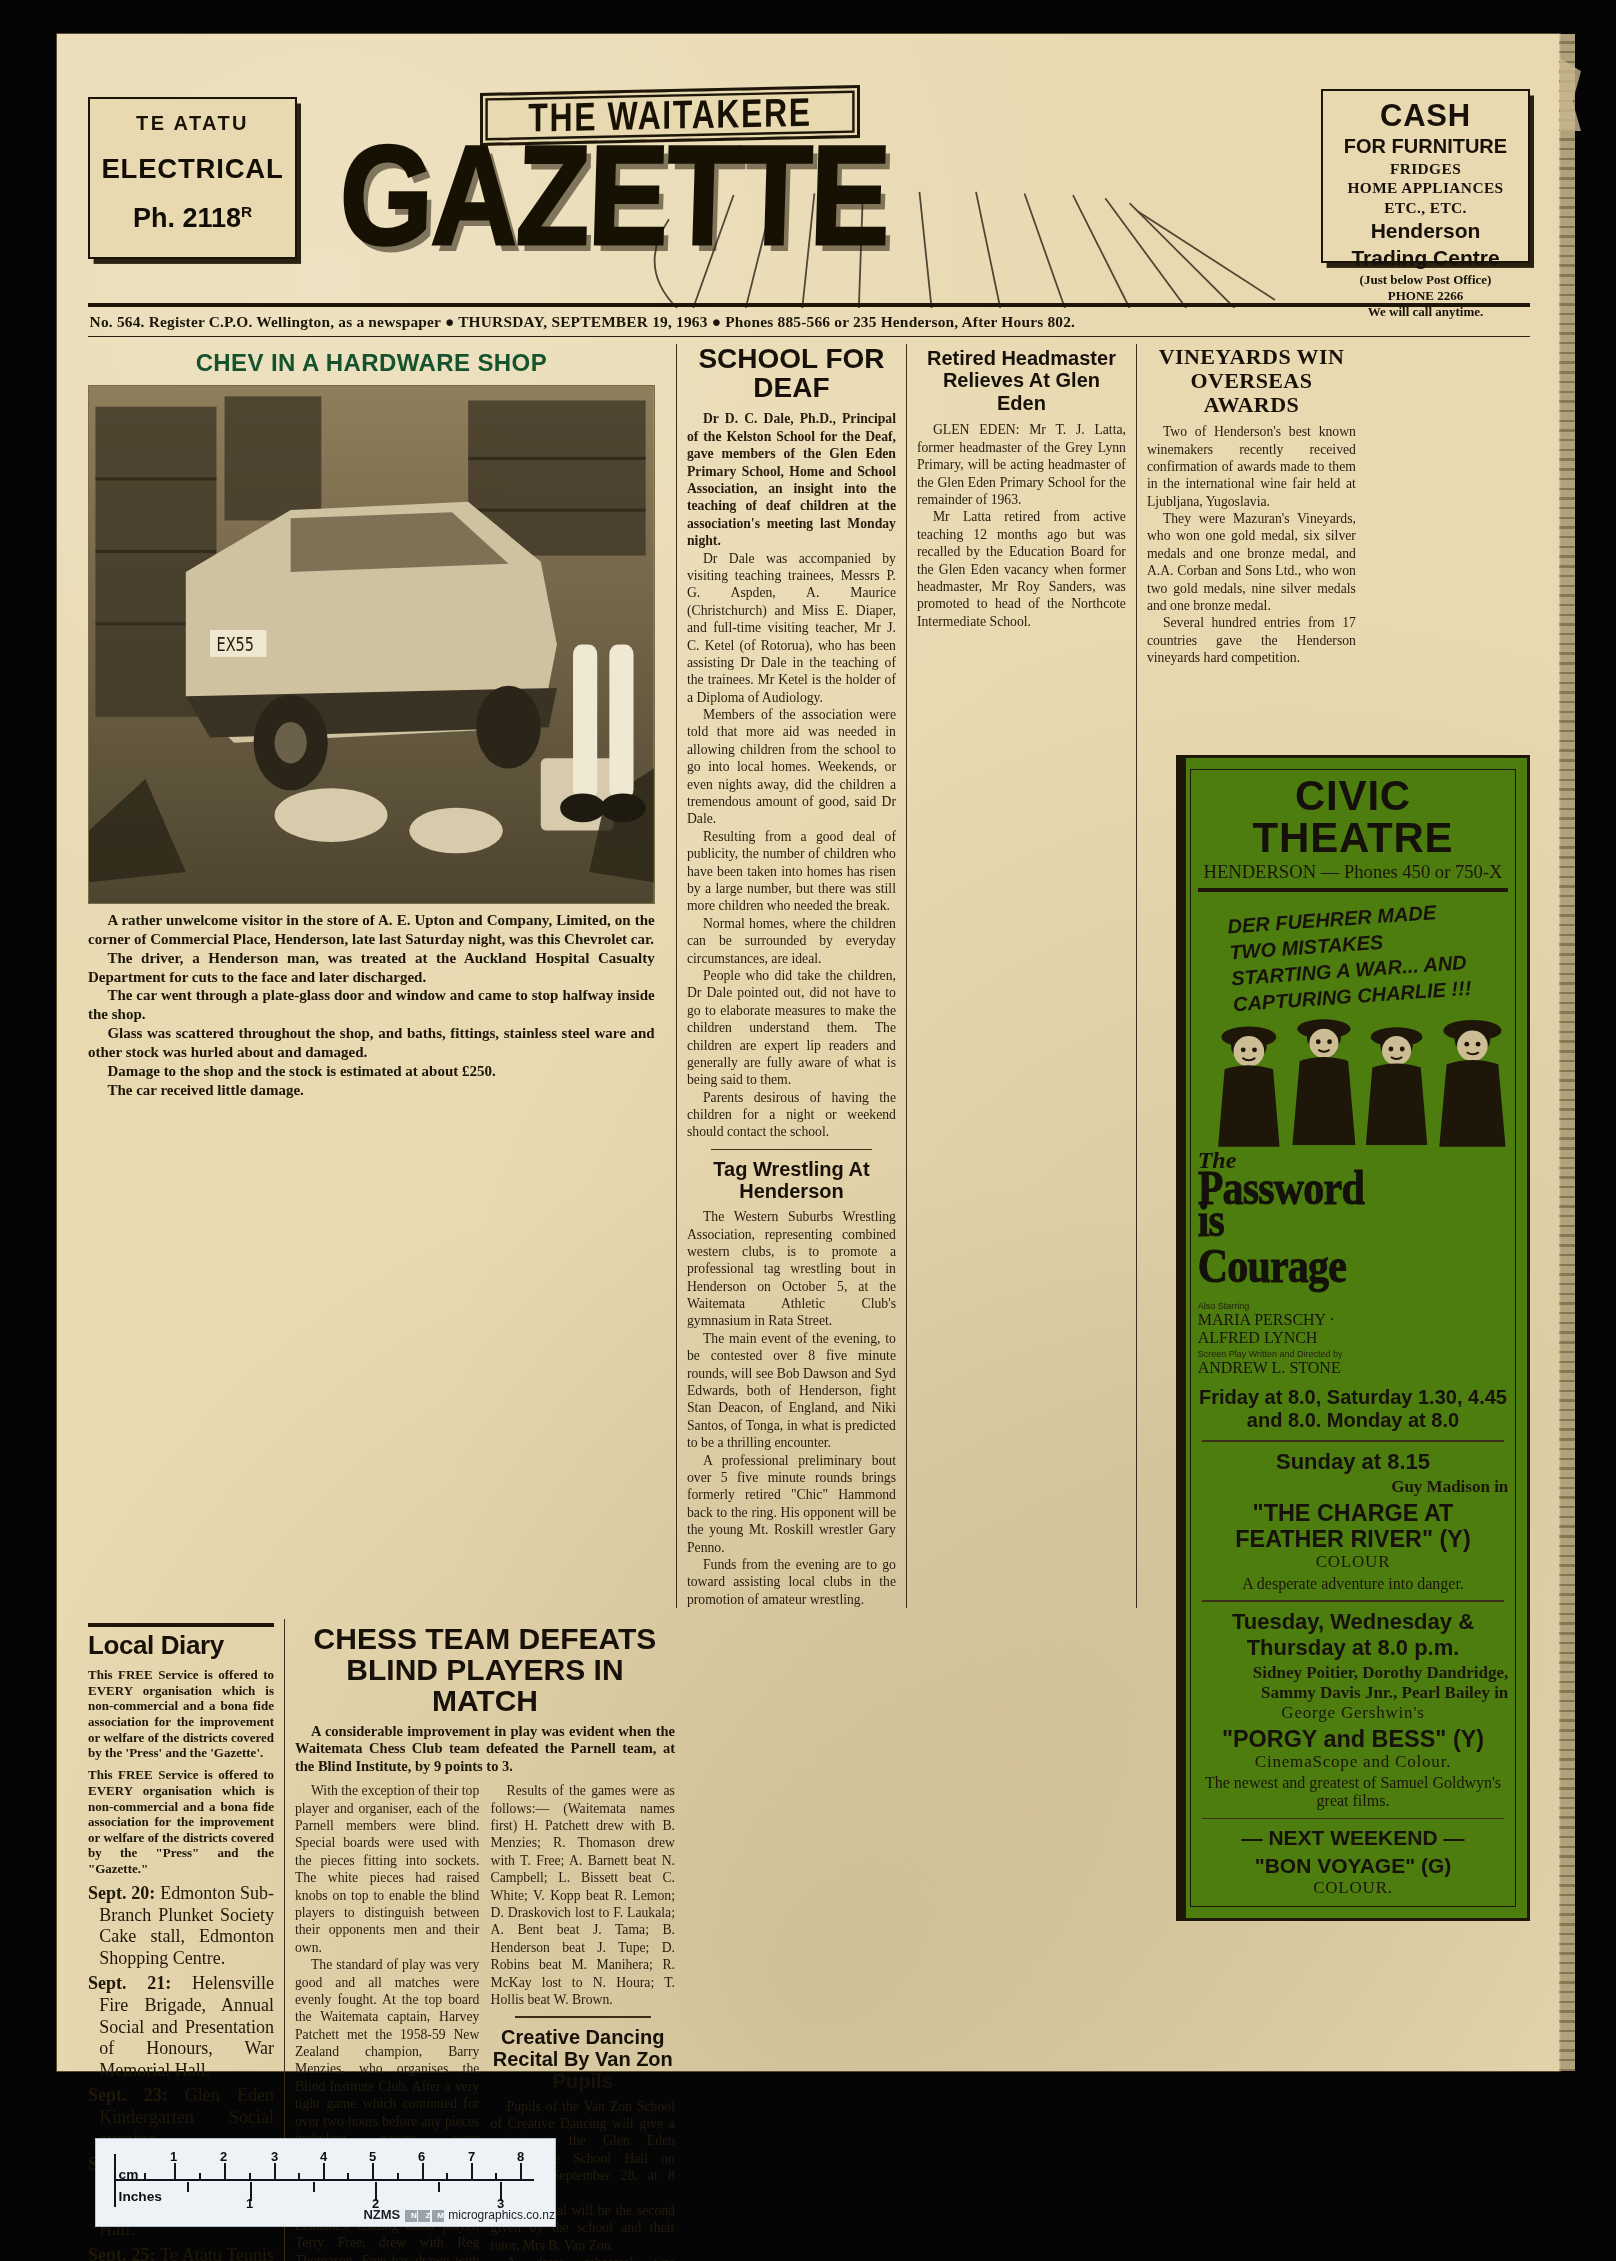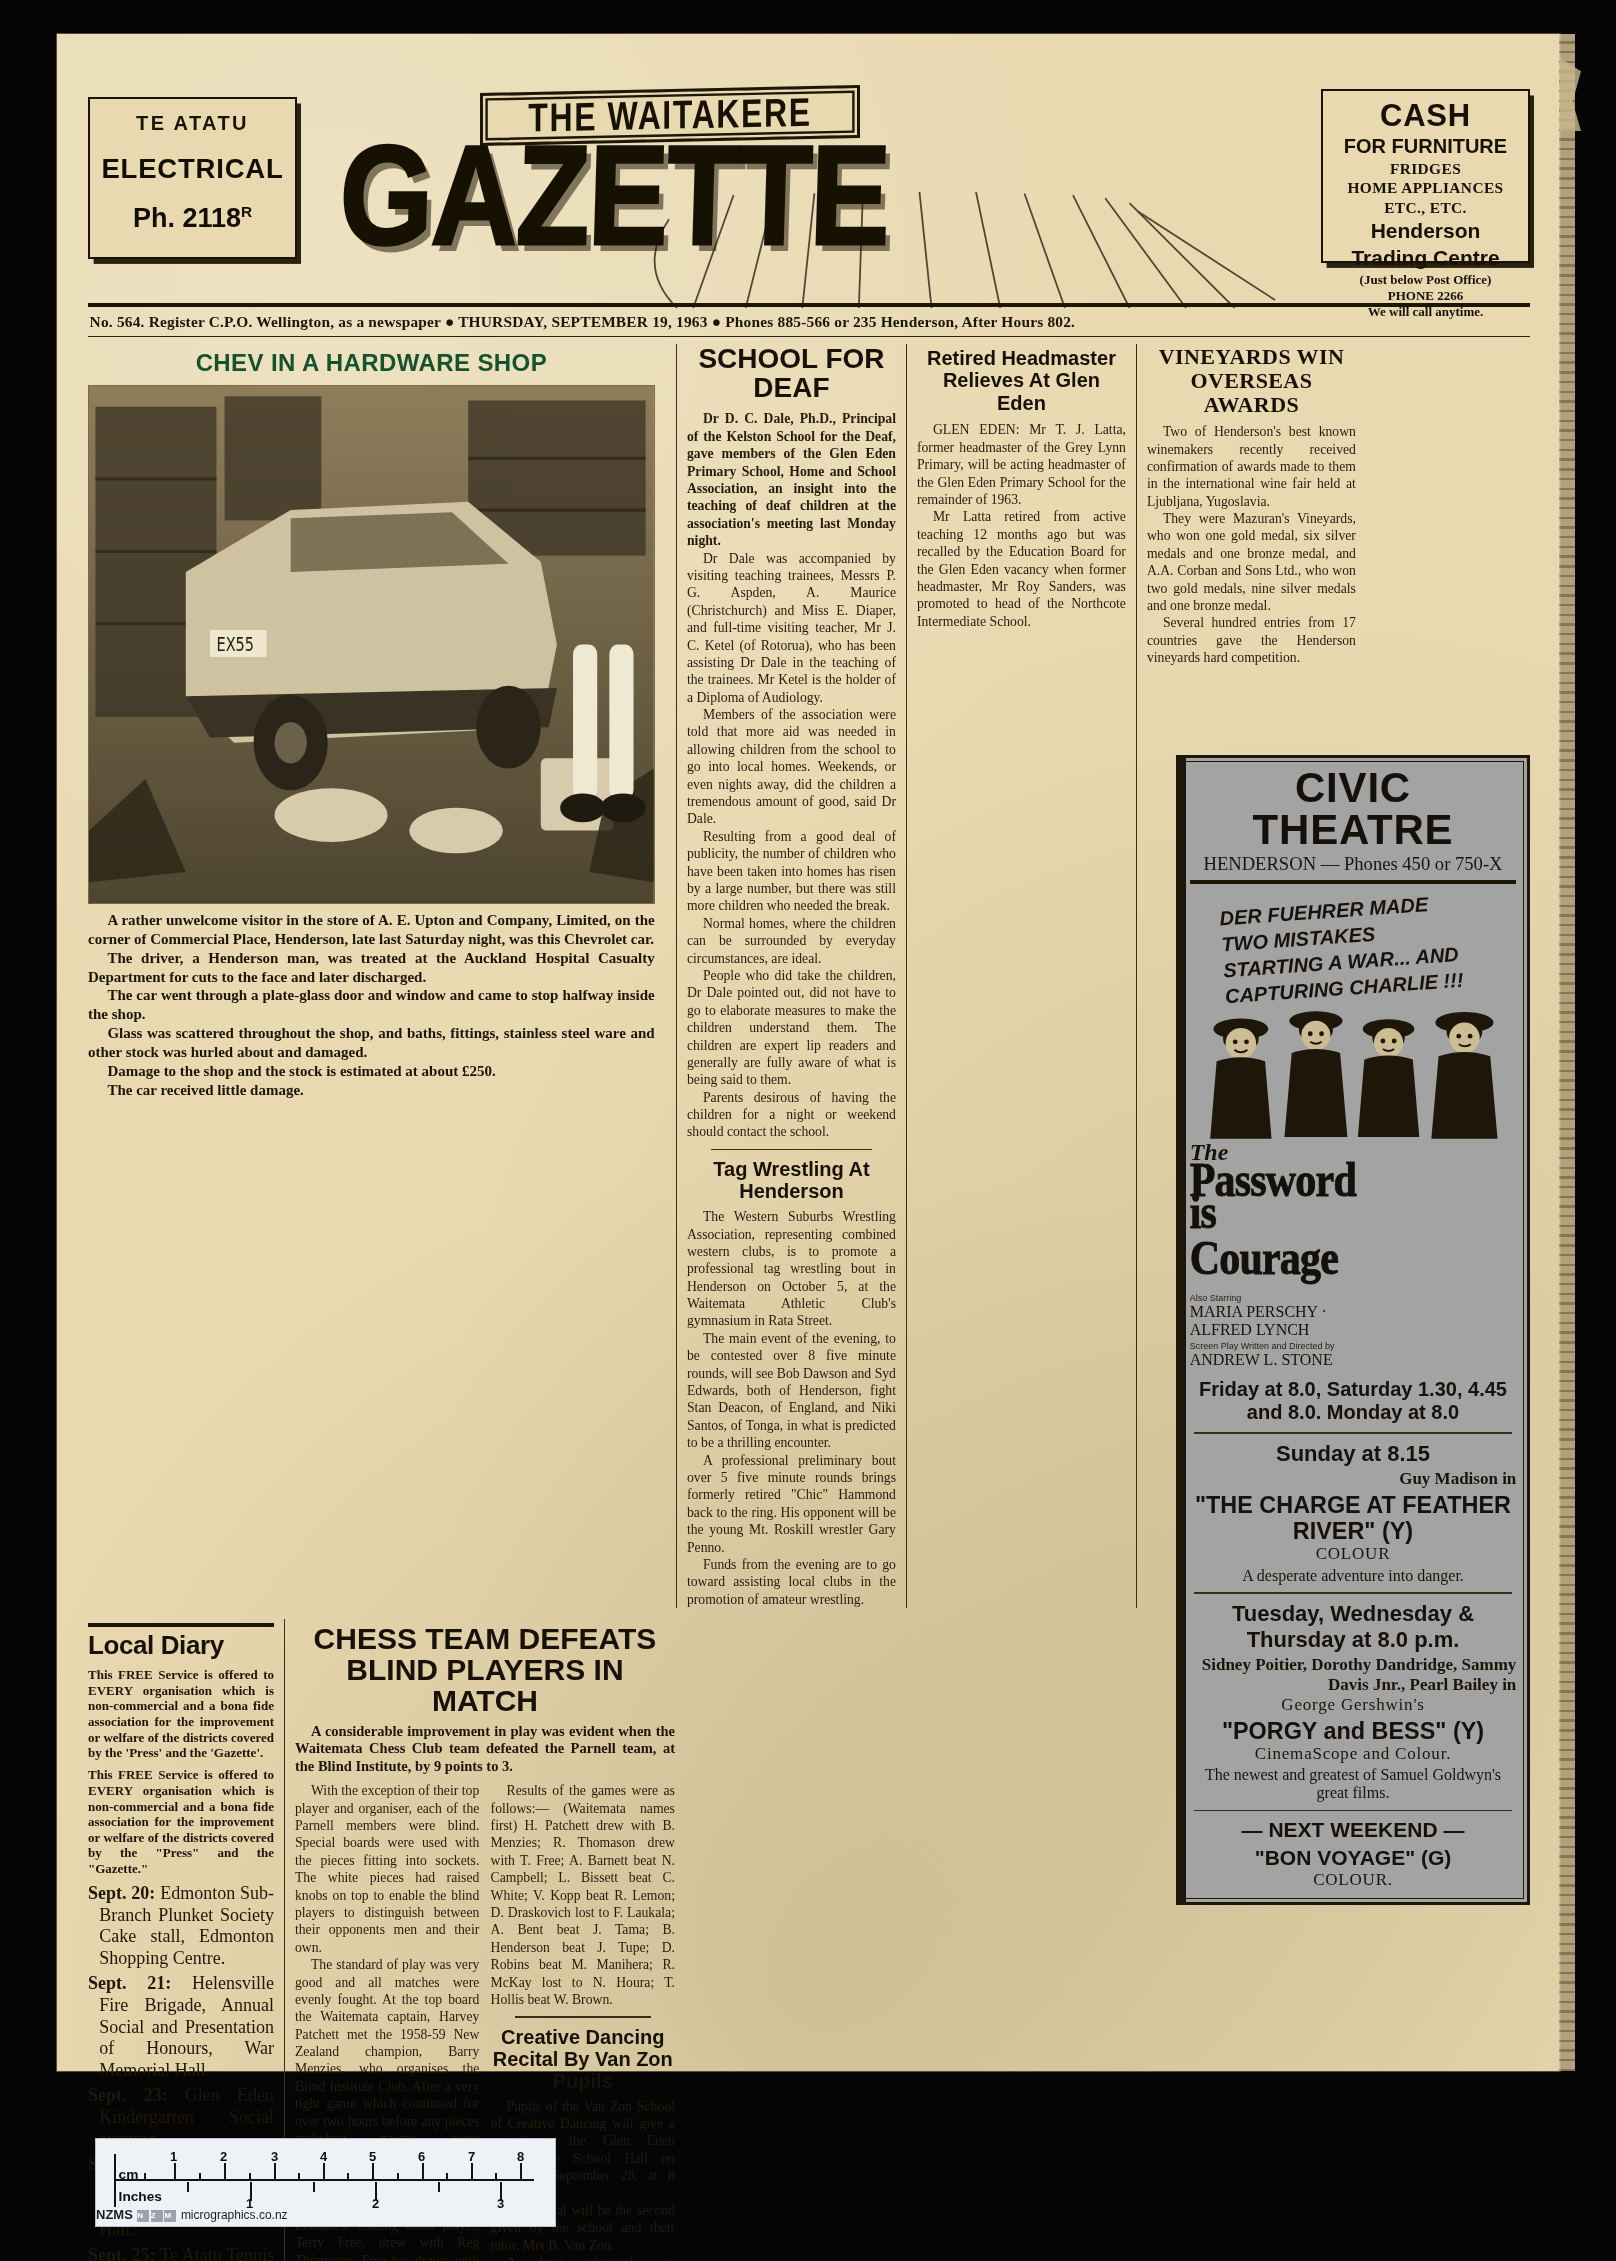--- a/index.html
+++ b/index.html
@@ -161,21 +161,21 @@
   .chess-lead p{ margin:0; text-indent:16px; }
   .two-col { display:flex; gap:11.3px; margin-top:6.5px; }
   .two-col > div { width:50%; }
 
   h3.mini{
     font-family:"Liberation Sans",sans-serif; font-weight:700;
     font-size:20px; line-height:1.1; text-align:center; color:#17110a; margin:8px 0 5.7px;
   }
 
   
-  .civic { border:3.2px solid #1d1609; padding:0; background:#a3a3a3; }
+  .civic { border:3.2px solid #1d1609; padding:8px; background:#4d7c0f; }
   .civic-inner { border:1.6px solid #1d1609; margin:3.2px; padding:4.8px 6.5px 8px; }
   .civic-title{
     font-family:"Liberation Sans",sans-serif; font-weight:700;
     font-size:42px; text-align:center; color:#15100a; letter-spacing:0.8px; line-height:1;
   }
   .civic-sub{ font-family:"Liberation Serif",serif; font-size:18.6px; text-align:center; color:#1b1509; margin-top:1.6px;}
   .civic-bar{ height:4px; background:#1d1609; margin:5.7px 0 0; }
   .slogan{
     font-family:"Liberation Sans",sans-serif; font-weight:700; font-style:italic;
     font-size:20px; line-height:1.3; color:#18120a; transform:rotate(-4deg);
@@ -216,21 +216,21 @@
   .civic-side{ position:absolute; left:0; top:0; bottom:0; width:7.3px; background:#1d1609;}
 
   
   .scalebar{
     position:absolute; left:95px; top:2138px; width:461px; height:89px;
     background:#eef2f6; border:0.8px solid #b9c3cb;
   }
   .sb-label{ position:absolute; font-family:"Liberation Sans",sans-serif; font-weight:700; font-size:13.7px; color:#0d0f12;}
   .sb-num{ position:absolute; font-family:"Liberation Sans",sans-serif; font-weight:700; font-size:13px; color:#0d0f12;}
   .sb-tick{ position:absolute; background:#11141a; }
-  .sb-foot{ position:absolute; left:0; right:0; bottom:4px; text-align:left;
+  .sb-foot{ position:absolute; left:0; right:0; bottom:4px; text-align:right;
     font-family:"Liberation Sans",sans-serif; font-weight:700; font-size:13px; color:#1a1e24;}
   .sb-foot .box{ display:inline-block; width:12px; height:11.3px; background:#9aa3ac; color:#fff;
     font-size:8px; line-height:11.3px; margin:0 0.8px; vertical-align:0.8px;}
   .sb-foot .url{ font-weight:400; font-size:12px;}
 </style>
 </head>
 <body>
 
 <div class="scan-bg"></div>
 

